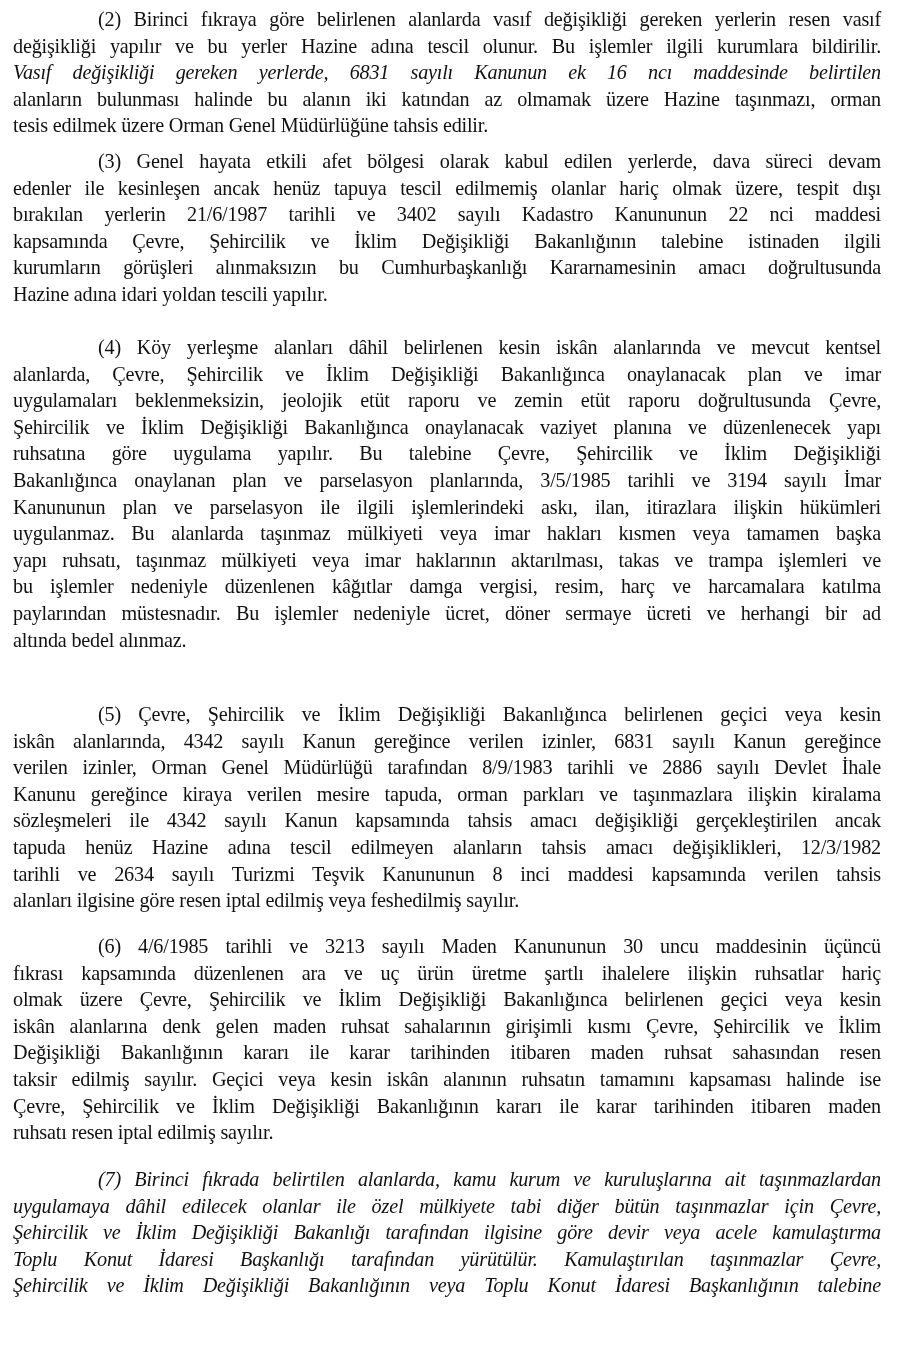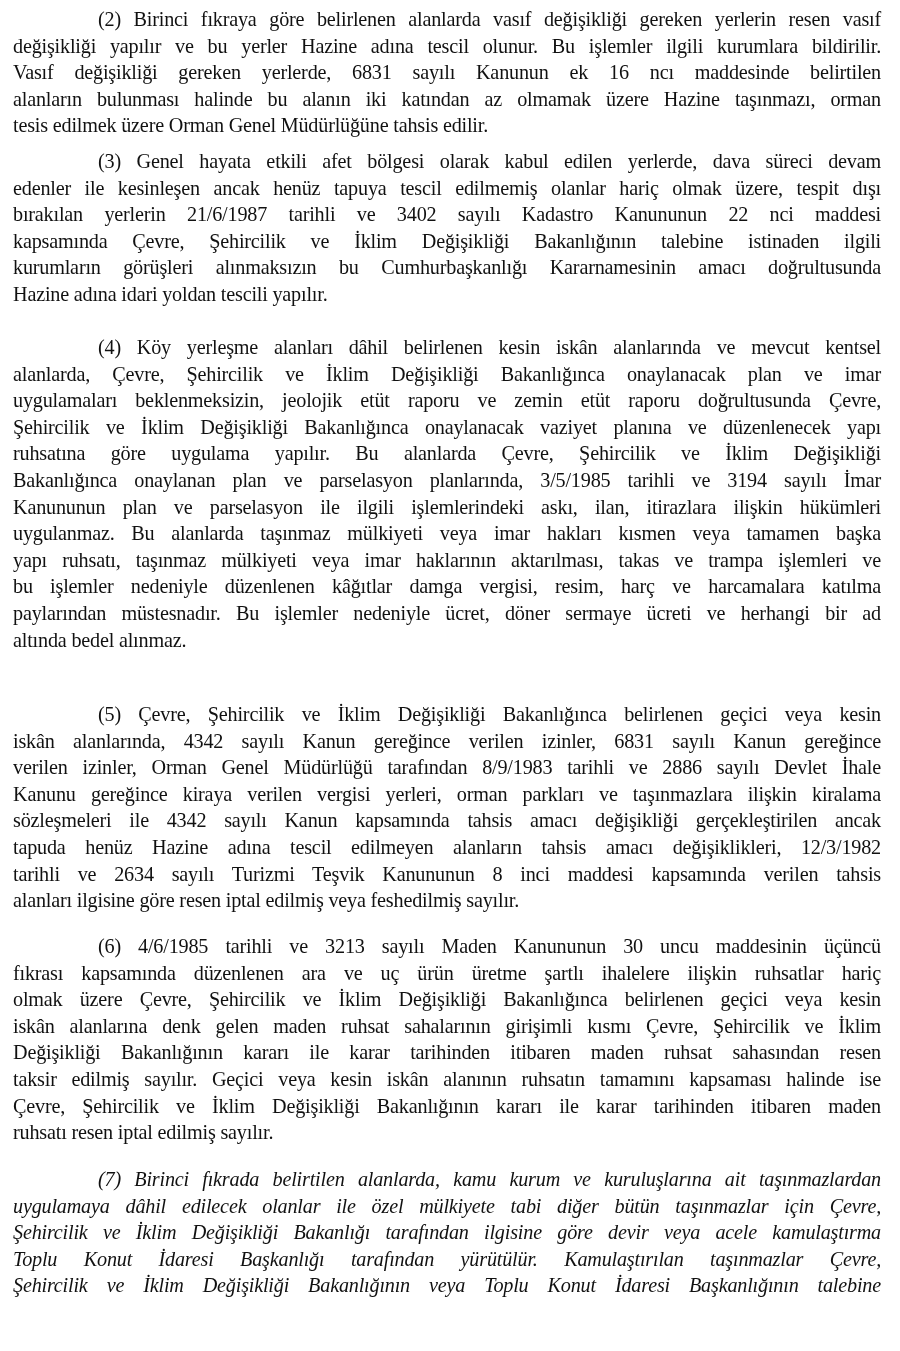--- a/index.html
+++ b/index.html
@@ -50,54 +50,54 @@
     }
   </style>
 </head>
 <body>
 
 <div class="page">
 
   <div class="para" style="top:6px; text-indent:0;">
     <div class="line first" style="white-space: normal;">(2) Birinci fıkraya göre belirlenen alanlarda vasıf değişikliği gereken yerlerin resen vasıf</div>
     <div class="line" style="white-space: normal;">değişikliği yapılır ve bu yerler Hazine adına tescil olunur. Bu işlemler ilgili kurumlara bildirilir.</div>
-    <div class="line" style="white-space: normal;">Vasıf değişikliği gereken yerlerde, 6831 sayılı Kanunun ek 16 ncı maddesinde belirtilen</div>
+    <div class="line" style="white-space: normal; font-style: italic;">Vasıf değişikliği gereken yerlerde, 6831 sayılı Kanunun ek 16 ncı maddesinde belirtilen</div>
     <div class="line" style="white-space: normal;">alanların bulunması halinde bu alanın iki katından az olmamak üzere Hazine taşınmazı, orman</div>
     <div class="line last" style="white-space: normal;">tesis edilmek üzere Orman Genel Müdürlüğüne tahsis edilir.</div>
   </div>
 
   <div class="para" style="top:148px; text-indent:0;">
     <div class="line first" style="white-space: normal;">(3) Genel hayata etkili afet bölgesi olarak kabul edilen yerlerde, dava süreci devam</div>
     <div class="line" style="white-space: normal;">edenler ile kesinleşen ancak henüz tapuya tescil edilmemiş olanlar hariç olmak üzere, tespit dışı</div>
     <div class="line" style="white-space: normal;">bırakılan yerlerin 21/6/1987 tarihli ve 3402 sayılı Kadastro Kanununun 22 nci maddesi</div>
     <div class="line" style="white-space: normal;">kapsamında Çevre, Şehircilik ve İklim Değişikliği Bakanlığının talebine istinaden ilgili</div>
     <div class="line" style="white-space: normal;">kurumların görüşleri alınmaksızın bu Cumhurbaşkanlığı Kararnamesinin amacı doğrultusunda</div>
     <div class="line last" style="white-space: normal;">Hazine adına idari yoldan tescili yapılır.</div>
   </div>
 
   <div class="para" style="top:334px; text-indent:0;">
     <div class="line first" style="white-space: normal;">(4) Köy yerleşme alanları dâhil belirlenen kesin iskân alanlarında ve mevcut kentsel</div>
     <div class="line" style="white-space: normal;">alanlarda, Çevre, Şehircilik ve İklim Değişikliği Bakanlığınca onaylanacak plan ve imar</div>
     <div class="line" style="white-space: normal;">uygulamaları beklenmeksizin, jeolojik etüt raporu ve zemin etüt raporu doğrultusunda Çevre,</div>
     <div class="line" style="white-space: normal;">Şehircilik ve İklim Değişikliği Bakanlığınca onaylanacak vaziyet planına ve düzenlenecek yapı</div>
-    <div class="line" style="white-space: normal;">ruhsatına göre uygulama yapılır. Bu alanlarda Çevre, Şehircilik ve İklim Değişikliği</div>
+    <div class="line" style="white-space: normal;">ruhsatına göre uygulama yapılır. Bu talebine Çevre, Şehircilik ve İklim Değişikliği</div>
     <div class="line" style="white-space: normal;">Bakanlığınca onaylanan plan ve parselasyon planlarında, 3/5/1985 tarihli ve 3194 sayılı İmar</div>
     <div class="line" style="white-space: normal;">Kanununun plan ve parselasyon ile ilgili işlemlerindeki askı, ilan, itirazlara ilişkin hükümleri</div>
     <div class="line" style="white-space: normal;">uygulanmaz. Bu alanlarda taşınmaz mülkiyeti veya imar hakları kısmen veya tamamen başka</div>
     <div class="line" style="white-space: normal; font-family: Liberation Serif, serif;">yapı ruhsatı, taşınmaz mülkiyeti veya imar haklarının aktarılması, takas ve trampa işlemleri ve</div>
     <div class="line" style="white-space: normal;">bu işlemler nedeniyle düzenlenen kâğıtlar damga vergisi, resim, harç ve harcamalara katılma</div>
     <div class="line" style="white-space: normal;">paylarından müstesnadır. Bu işlemler nedeniyle ücret, döner sermaye ücreti ve herhangi bir ad</div>
     <div class="line last" style="white-space: normal;">altında bedel alınmaz.</div>
   </div>
 
   <div class="para" style="top:701px; text-indent:0;">
     <div class="line first" style="white-space: normal;">(5) Çevre, Şehircilik ve İklim Değişikliği Bakanlığınca belirlenen geçici veya kesin</div>
     <div class="line" style="white-space: normal;">iskân alanlarında, 4342 sayılı Kanun gereğince verilen izinler, 6831 sayılı Kanun gereğince</div>
     <div class="line" style="white-space: normal;">verilen izinler, Orman Genel Müdürlüğü tarafından 8/9/1983 tarihli ve 2886 sayılı Devlet İhale</div>
-    <div class="line" style="white-space: normal;">Kanunu gereğince kiraya verilen vergisi yerleri, orman parkları ve taşınmazlara ilişkin kiralama</div>
+    <div class="line" style="white-space: normal;">Kanunu gereğince kiraya verilen mesire tapuda, orman parkları ve taşınmazlara ilişkin kiralama</div>
     <div class="line" style="white-space: normal;">sözleşmeleri ile 4342 sayılı Kanun kapsamında tahsis amacı değişikliği gerçekleştirilen ancak</div>
     <div class="line" style="white-space: normal;">tapuda henüz Hazine adına tescil edilmeyen alanların tahsis amacı değişiklikleri, 12/3/1982</div>
     <div class="line" style="white-space: normal;">tarihli ve 2634 sayılı Turizmi Teşvik Kanununun 8 inci maddesi kapsamında verilen tahsis</div>
     <div class="line last" style="white-space: normal;">alanları ilgisine göre resen iptal edilmiş veya feshedilmiş sayılır.</div>
   </div>
 
   <div class="para" style="top:933px; text-indent:0;">
     <div class="line first" style="white-space: normal;">(6) 4/6/1985 tarihli ve 3213 sayılı Maden Kanununun 30 uncu maddesinin üçüncü</div>
     <div class="line" style="white-space: normal;">fıkrası kapsamında düzenlenen ara ve uç ürün üretme şartlı ihalelere ilişkin ruhsatlar hariç</div>
     <div class="line" style="white-space: normal;">olmak üzere Çevre, Şehircilik ve İklim Değişikliği Bakanlığınca belirlenen geçici veya kesin</div>

